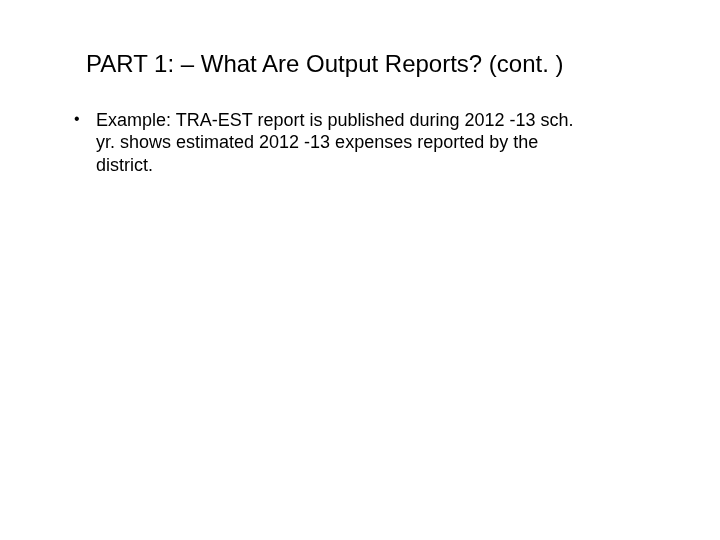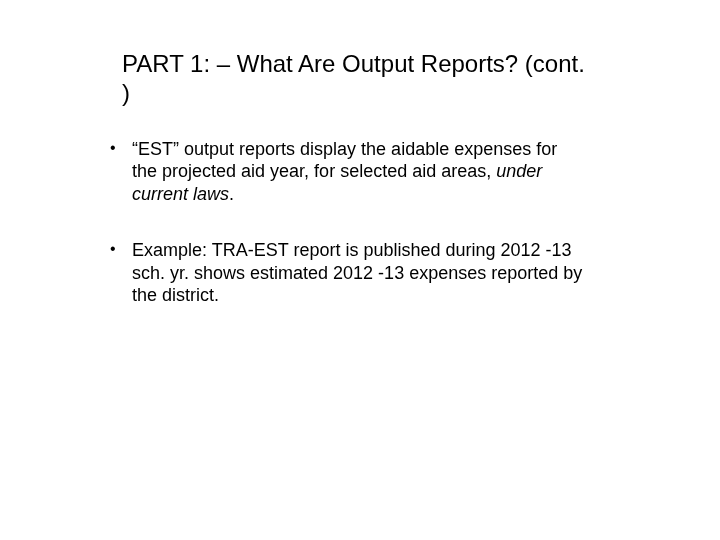--- a/index.html
+++ b/index.html
@@ -8,21 +8,21 @@
     width: 720px;
     height: 540px;
     background: #ffffff;
     font-family: Arial, Helvetica, sans-serif;
     color: #000000;
   }
   .slide {
     box-sizing: border-box;
     width: 655px;
     height: 540px;
-    padding: 50px 70px 40px 106px;
+    padding: 50px 70px 40px 70px;
   }
   .title {
     font-size: 24px;
     font-weight: 400;
     text-align: left;
     margin: 0 0 30px 16px;
     line-height: 1.2;
   }
   ul.bullets {
     list-style: none;
@@ -46,19 +46,16 @@
   .italic { font-style: italic; }
   .underline { text-decoration: underline; }
 </style>
 </head>
 <body>
 
 <div class="slide">
   <h1 class="title">PART 1: – What Are Output Reports? (cont. )</h1>
   <ul class="bullets">
     <li>
-      <span>“EST” output reports display the aidable expenses for the projected aid year, for selected aid areas, </span><span class="italic">under current laws</span><span>.</span>
-    </li>
-    <li>
       <span>Example:  TRA-EST report is published during 2012 -13 sch. yr. shows estimated 2012 -13 expenses reported by the district.</span><span class="italic"></span><span></span>
     </li>
   </ul>
 </div>
 
 </body></html>

